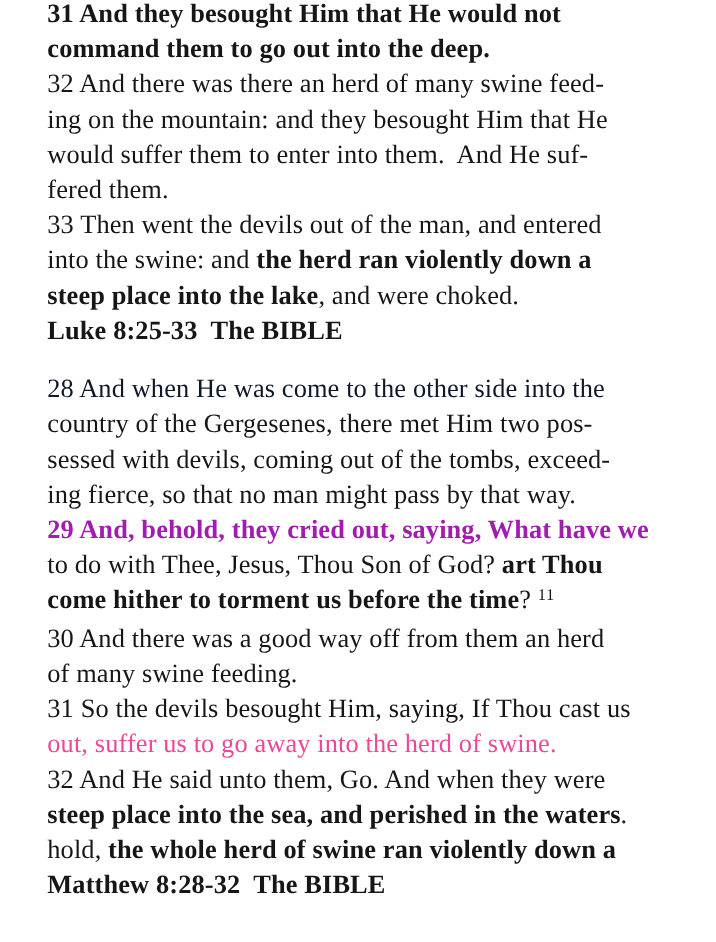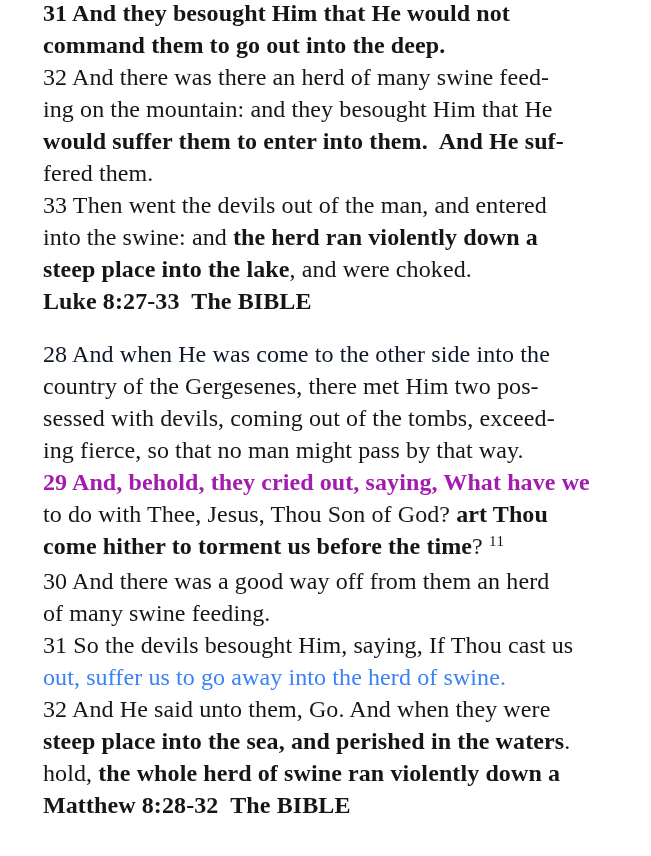--- a/index.html
+++ b/index.html
@@ -49,49 +49,49 @@
 
 <div class="page">
   <div id="scripture">
       <div class="block">
         <div class="line" style="color: rgb(22, 22, 22);"><span class="seg-b ">31 And they besought Him that He would not</span></div>
         <div class="line" style="color: rgb(22, 22, 22);"><span class="seg-b ">command them to go out into the deep.</span></div>
       </div>
       <div class="block">
         <div class="line" style="color: rgb(22, 22, 22);"><span class="">32 And there was there an herd of many swine feed-</span></div>
         <div class="line" style="color: rgb(22, 22, 22);"><span class="">ing on the mountain: and they besought Him that He</span></div>
-        <div class="line" style="color: rgb(22, 22, 22); font-weight: bold;"><span class="">would suffer them to enter into them.  And He suf-</span></div>
+        <div class="line" style="color: rgb(22, 22, 22);"><span class="">would suffer them to enter into them.  And He suf-</span></div>
         <div class="line" style="color: rgb(22, 22, 22);"><span class="">fered them.</span></div>
       </div>
       <div class="block">
         <div class="line" style="color: rgb(22, 22, 22);"><span class="">33 Then went the devils out of the man, and entered</span></div>
         <div class="line" style="color: rgb(22, 22, 22);"><span class="">into the swine: and </span><span class="seg-b ">the herd ran violently down a</span></div>
         <div class="line" style="color: rgb(22, 22, 22);"><span class="seg-b ">steep place into the lake</span><span class="">, and were choked.</span></div>
       </div>
       <div class="block">
-        <div class="line" style="color: rgb(22, 22, 22);"><span class="seg-b ">Luke 8:27-33  The BIBLE</span></div>
+        <div class="line" style="color: rgb(22, 22, 22);"><span class="seg-b ">Luke 8:25-33  The BIBLE</span></div>
       </div>
       <div class="block gap">
         <div class="line" style="color: #0f172a;"><span class="">28 And when He was come to the other side into the</span></div>
         <div class="line" style="color: rgb(22, 22, 22);"><span class="">country of the Gergesenes, there met Him two pos-</span></div>
         <div class="line" style="color: rgb(22, 22, 22);"><span class="">sessed with devils, coming out of the tombs, exceed-</span></div>
         <div class="line" style="color: rgb(22, 22, 22);"><span class="">ing fierce, so that no man might pass by that way.</span></div>
       </div>
       <div class="block">
         <div class="line" style="color: #a21caf; font-weight: bold;"><span class="">29 And, behold, they cried out, saying, What have we</span></div>
         <div class="line" style="color: rgb(22, 22, 22);"><span class="">to do with Thee, Jesus, Thou Son of God? </span><span class="seg-b ">art Thou</span></div>
         <div class="line" style="color: rgb(22, 22, 22);"><span class="seg-b ">come hither to torment us before the time</span><span class="">? </span><span class="seg-sup">11</span></div>
       </div>
       <div class="block">
         <div class="line" style="color: rgb(22, 22, 22);"><span class="">30 And there was a good way off from them an herd</span></div>
         <div class="line" style="color: rgb(22, 22, 22);"><span class="">of many swine feeding.</span></div>
       </div>
       <div class="block">
         <div class="line" style="color: rgb(22, 22, 22);"><span class="">31 So the devils besought Him, saying, If Thou cast us</span></div>
-        <div class="line" style="color: #3b82f6;"><span class="">out, suffer us to go away into the herd of swine.</span></div>
+        <div class="line" style="color: #ec4899;"><span class="">out, suffer us to go away into the herd of swine.</span></div>
       </div>
       <div class="block">
         <div class="line" style="color: rgb(22, 22, 22);"><span class="">32 And He said unto them, Go. And when they were</span></div>
         <div class="line" style="color: rgb(22, 22, 22);"><span class="seg-b ">steep place into the sea, and perished in the waters</span><span class="">.</span></div>
         <div class="line" style="color: rgb(22, 22, 22);"><span class="">hold, </span><span class="seg-b ">the whole herd of swine ran violently down a</span></div>
       </div>
       <div class="block">
         <div class="line" style="color: rgb(22, 22, 22);"><span class="seg-b ">Matthew 8:28-32  The BIBLE</span></div>
       </div>
     </div>

